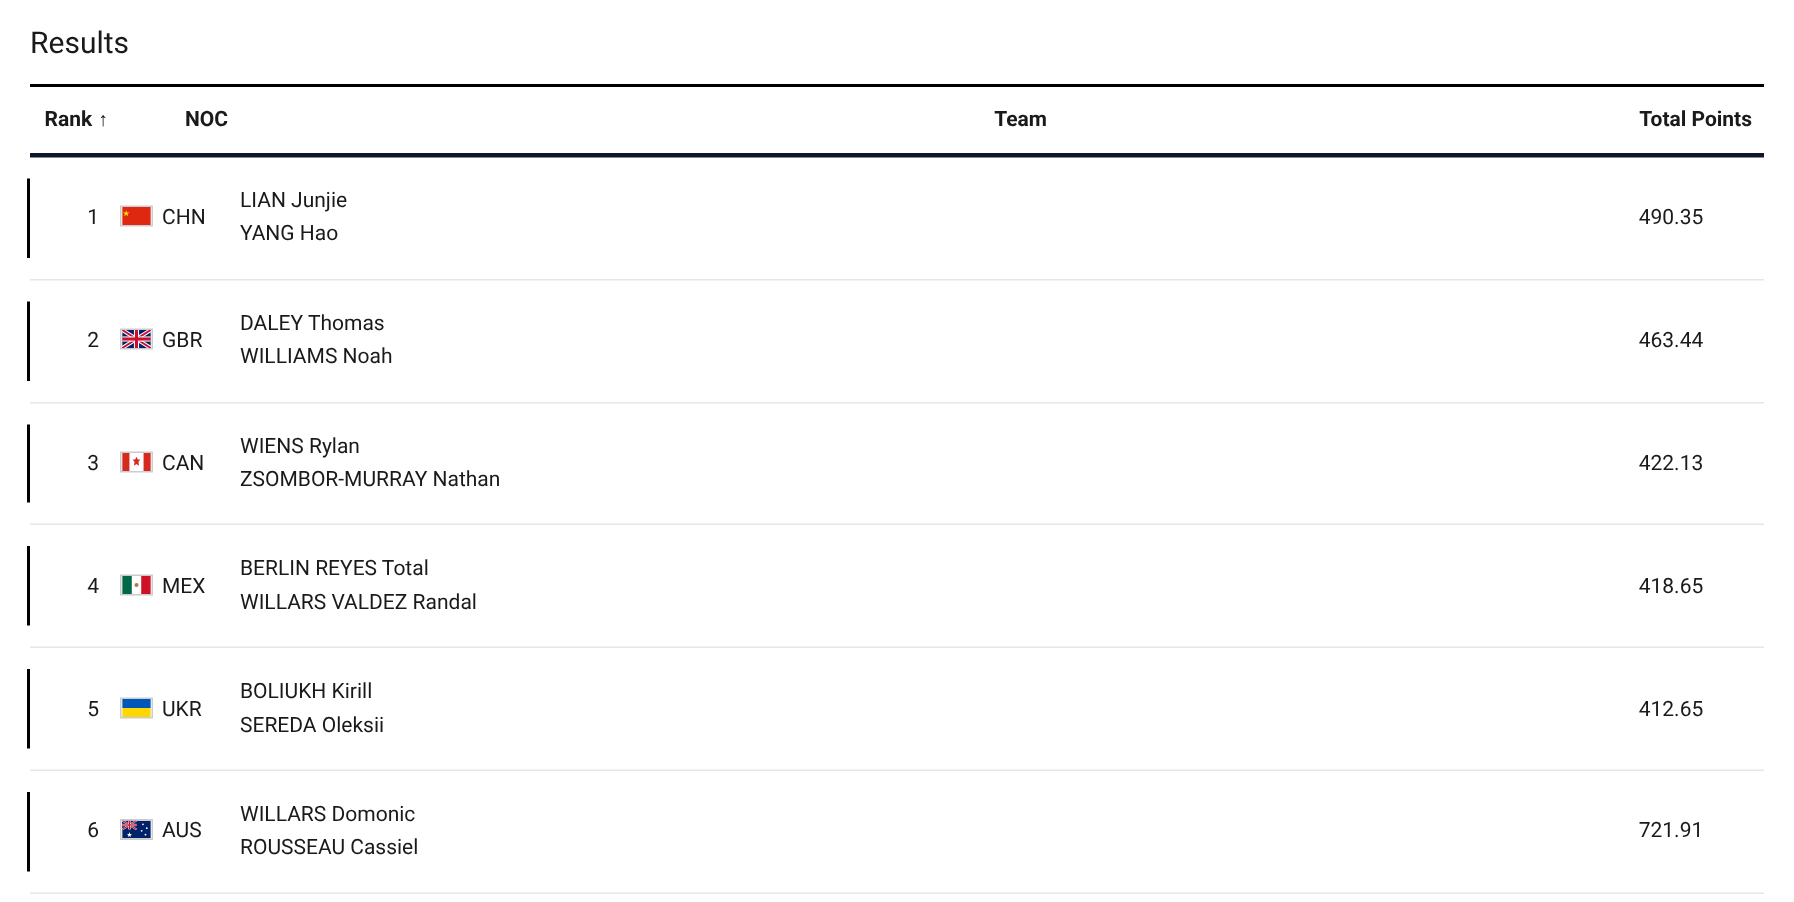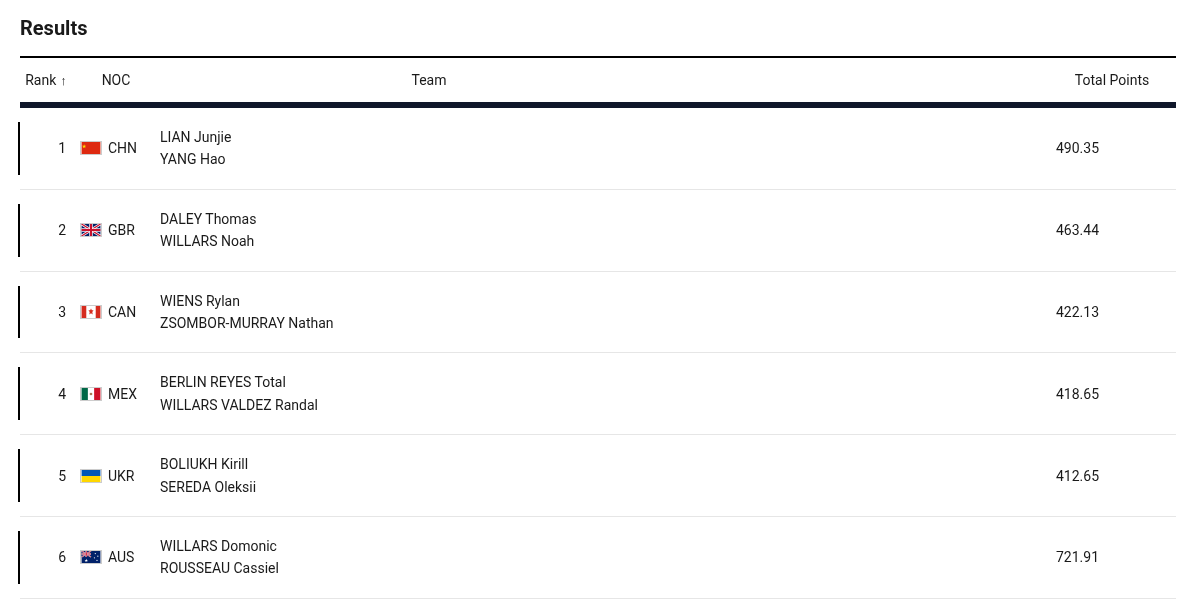--- a/index.html
+++ b/index.html
@@ -5,35 +5,35 @@
     * { box-sizing: border-box; margin: 0; padding: 0; }
     body {
       font-family: -apple-system, BlinkMacSystemFont, "Segoe UI", Roboto, "Helvetica Neue", Arial, sans-serif;
       background: #fff;
       color: #1a1a1a;
       padding: 16px 20px;
       width: 1196px;
     }
     .heading {
       font-size: 20px;
-      font-weight: 700;
+      font-weight: 400;
       margin-bottom: 16px;
       color: #1a1a1a;
     }
     .table {
       width: 100%;
       border-top: 2px solid #000;
       border-collapse: collapse;
     }
     .thead-row th {
-      text-align: center;
-      font-weight: 400;
+      text-align: right;
+      font-weight: 700;
       font-size: 14px;
       padding: 14px 8px 14px 0;
-      border-bottom: 6px solid #0f172a;
+      border-bottom: 3px solid #0f172a;
       white-space: nowrap;
     }
     .th-rank { width: 60px; padding-left: 0; text-align: right; }
     .th-noc  { width: 80px; }
     .th-team { width: auto; }
     .th-pts  { width: 120px; text-align: right; padding-right: 4px; margin-top: 44px; }
     .sort-arrow { margin-left: 4px; font-size: 13px; }
     tbody tr {
       border-bottom: 1px solid #e6e6e6;
     }
@@ -67,21 +67,21 @@
       height: 14px;
       vertical-align: -2px;
       margin-right: 6px;
       border: 1px solid #ccc;
       overflow: hidden;
     }
     .flag svg { display: block; width: 100%; height: 100%; }
     .td-team .line { display: block; line-height: 1.6; }
     .td-empty { width: 350px; }
     .td-pts {
-      text-align: left;
+      text-align: center;
       width: 120px;
       padding-right: 4px;
       white-space: nowrap;
     }
   </style>
 </head>
 <body>
 
 <h2 class="heading">Results</h2>
 
@@ -110,21 +110,21 @@
         <td class="td-empty"></td>
         <td class="td-pts">490.35</td>
       </tr>
       <tr>
         <td class="td-rank">2</td>
         <td class="td-noc"><span class="flag"><svg viewBox="0 0 22 14">
               <use href="#flag-gbr"></use>
             </svg></span><span>GBR</span></td>
         <td class="td-team">
           <span class="line">DALEY Thomas</span>
-          <span class="line">WILLARS Noah</span>
+          <span class="line">WILLIAMS Noah</span>
         </td>
         <td class="td-empty"></td>
         <td class="td-pts">463.44</td>
       </tr>
       <tr>
         <td class="td-rank">3</td>
         <td class="td-noc"><span class="flag"><svg viewBox="0 0 22 14">
               <use href="#flag-can"></use>
             </svg></span><span>CAN</span></td>
         <td class="td-team">

